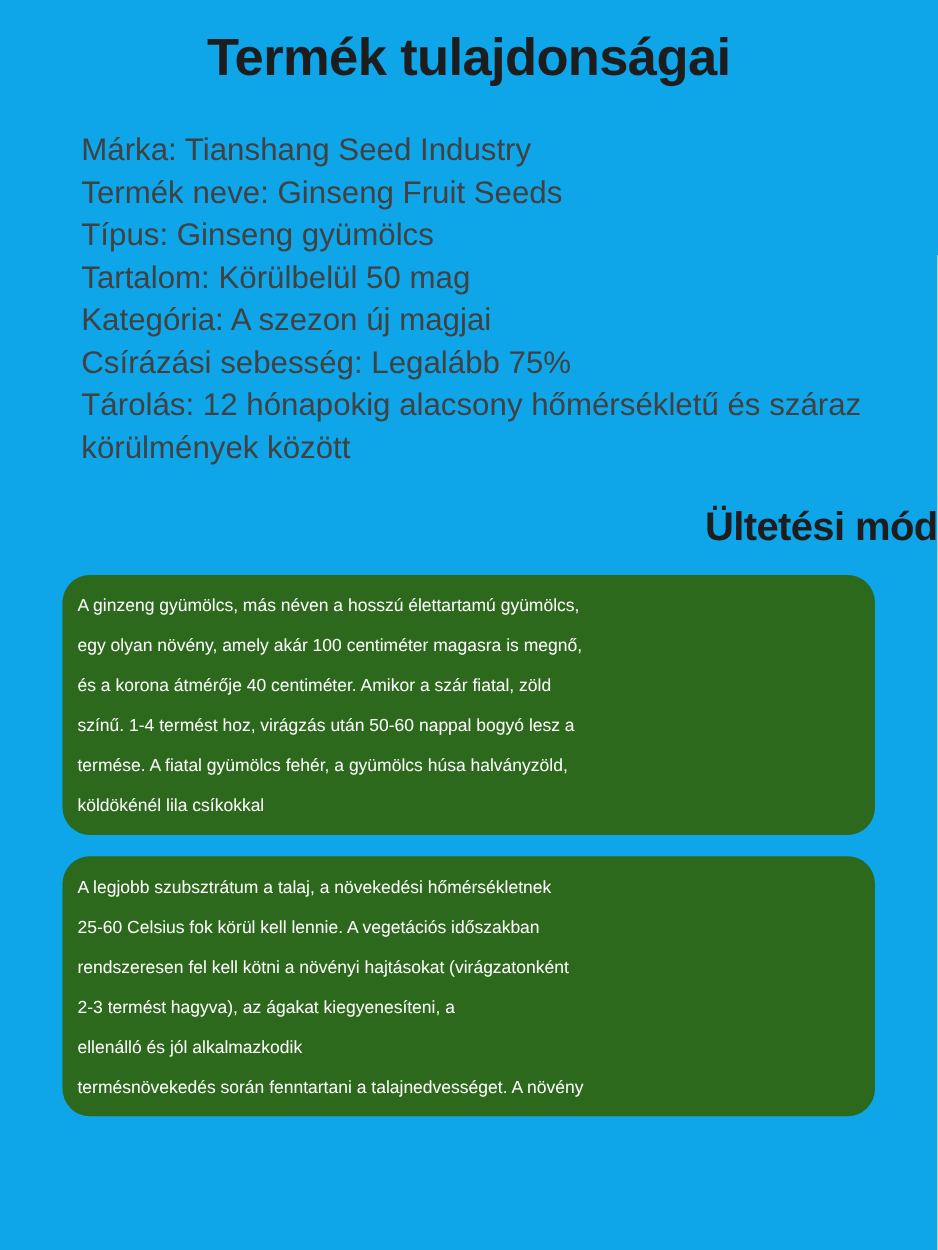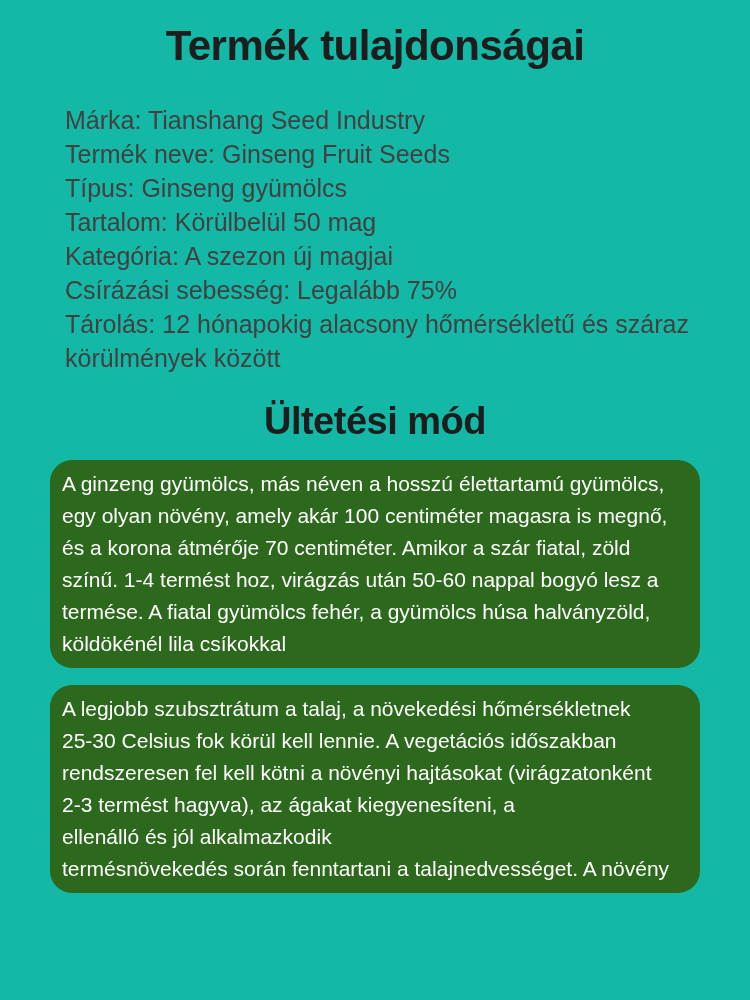--- a/index.html
+++ b/index.html
@@ -6,64 +6,64 @@
     margin: 0;
     padding: 0;
     background: #ffffff;
     font-family: "Liberation Sans", "DejaVu Sans", sans-serif;
   }
   .page {
     position: relative;
     width: 750px;
     height: 1000px;
     margin: 0 auto;
-    background: #14b8a6;
+    background: #0ea5e9;
     overflow: hidden;
   }
   .page-title {
     padding-top: 22px;
     text-align: center;
     font-size: 42px;
     line-height: 48px;
     font-weight: bold;
     color: var(--heading-text, #1d1d1d);
     letter-spacing: -0.5px;
   }
   .props {
     margin: 33px 25px 10px 65px;
     max-width: 660px;
     font-size: 25px;
     line-height: 34px;
     color: var(--body-text, #414141);
   }
   .section-heading {
     margin-top: 24px;
-    text-align: center;
-    font-size: 38px;
+    text-align: right;
+    font-size: 32px;
     line-height: 44px;
     font-weight: bold;
     color: var(--heading-text, #1d1d1d);
     letter-spacing: -0.5px;
   }
   .growth-heading {
     margin-top: 20px;
     text-align: center;
     font-size: 35px;
     line-height: 39px;
     font-weight: bold;
     color: var(--subheading-text, #3a3a3a);
     letter-spacing: -0.5px;
   }
   .green-box {
     margin: 17px 50px 0 50px;
     background: var(--box-background, #2d691c);
     border-radius: 22px;
     padding: 8px 12px;
     color: var(--box-text, #ffffff);
-    font-size: 21px;
+    font-size: 14px;
     line-height: 32px;
   }
   .green-box .line { white-space: normal; }
 </style>
 </head>
 <body>
 
 <div class="page">
 
   <div class="page-title">Termék tulajdonságai</div>
@@ -76,29 +76,29 @@
     <div class="prop-line">Kategória: A szezon új magjai</div>
     <div class="prop-line">Csírázási sebesség: Legalább 75%</div>
     <div class="prop-line">Tárolás: 12 hónapokig alacsony hőmérsékletű és száraz körülmények között</div>
   </div>
 
   <div class="section-heading">Ültetési mód</div>
 
   <div class="green-box">
     <div class="line">A ginzeng gyümölcs, más néven a hosszú élettartamú gyümölcs,</div>
     <div class="line">egy olyan növény, amely akár 100 centiméter magasra is megnő,</div>
-    <div class="line">és a korona átmérője 70 centiméter. Amikor a szár fiatal, zöld</div>
+    <div class="line">és a korona átmérője 40 centiméter. Amikor a szár fiatal, zöld</div>
     <div class="line">színű. 1-4 termést hoz, virágzás után 50-60 nappal bogyó lesz a</div>
     <div class="line">termése. A fiatal gyümölcs fehér, a gyümölcs húsa halványzöld,</div>
     <div class="line">köldökénél lila csíkokkal</div>
   </div>
 
 
   <div class="green-box">
     <div class="line">A legjobb szubsztrátum a talaj, a növekedési hőmérsékletnek</div>
-    <div class="line">25-30 Celsius fok körül kell lennie. A vegetációs időszakban</div>
+    <div class="line">25-60 Celsius fok körül kell lennie. A vegetációs időszakban</div>
     <div class="line">rendszeresen fel kell kötni a növényi hajtásokat (virágzatonként</div>
     <div class="line">2-3 termést hagyva), az ágakat kiegyenesíteni, a</div>
     <div class="line">ellenálló és jól alkalmazkodik</div>
     <div class="line">termésnövekedés során fenntartani a talajnedvességet. A növény</div>
   </div>
 
 </div>
 
 </body></html>

